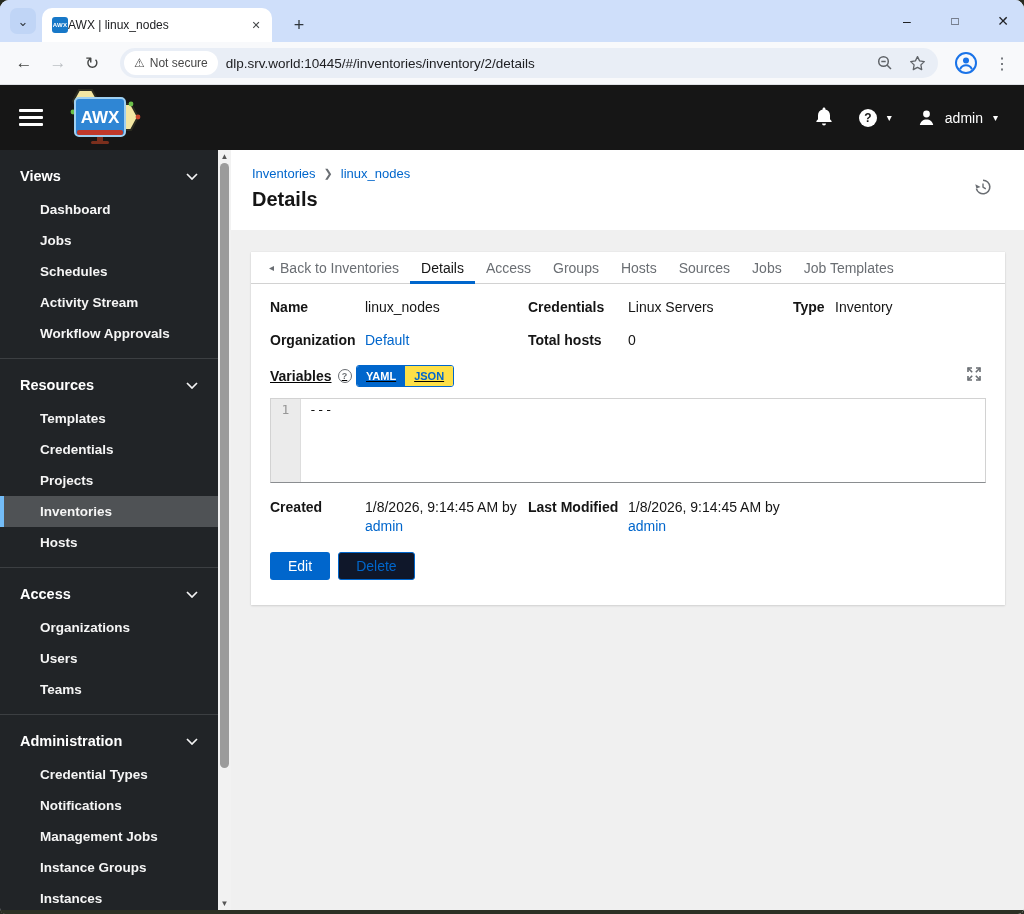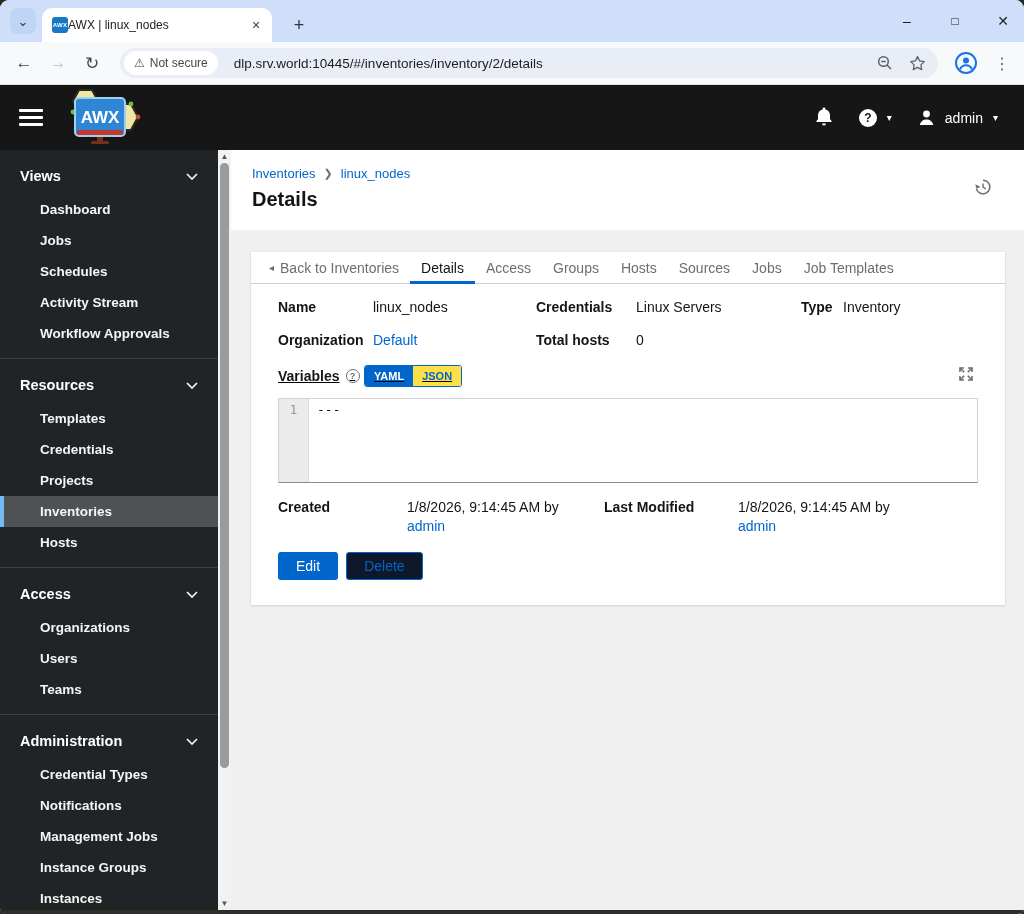--- a/index.html
+++ b/index.html
@@ -33,21 +33,21 @@
   .toolbar { height:43px; background:#f8f9fb; display:flex; align-items:center; padding:0 10px;
              border-bottom:1px solid #dfe1e5; }
   .navbtn { width:28px; height:28px; display:flex; align-items:center; justify-content:center;
             font-size:17px; color:#454746; margin-right:6px; cursor:pointer; }
   .navbtn.disabled { color:#bcc0c4; }
   .omnibox { flex:1; height:30px; background:#e9eef6; border-radius:15px; display:flex;
              align-items:center; padding:0 12px 0 4px; margin:0 8px; }
   .secchip { background:#ffffff; border-radius:12px; height:24px; display:flex; align-items:center;
              padding:0 10px; gap:5px; font-size:12px; color:#474747; cursor:pointer; }
   .warn-tri { font-size:12px; color:#474747; }
-  .url { flex:1; font-size:13.5px; color:#202124; margin-left:16px; white-space:nowrap; overflow:hidden; }
+  .url { flex:1; font-size:13.5px; color:#202124; margin-left:8px; white-space:nowrap; overflow:hidden; }
   .omni-icons { display:flex; align-items:center; gap:16px; }
   .toolbar-right { display:flex; align-items:center; gap:16px; padding:0 4px 0 8px; }
   .iconbtn { display:flex; align-items:center; justify-content:center; cursor:pointer; }
 
   
   .awx-header { height:65px; background:#161616; display:flex; align-items:center; position:relative; }
   .hamburger { width:24px; margin-left:19px; cursor:pointer; }
   .hamburger div { height:3px; background:#fff; margin:4px 0; border-radius:1px; }
   .awx-logo { margin-left:16px; cursor:pointer; }
   .awx-right { position:absolute; right:26px; display:flex; align-items:center; gap:26px; }
@@ -90,42 +90,42 @@
   .card { margin:22px 19px 0 20px; background:#fff; height:353px;
           box-shadow:0 1px 2px rgba(3,3,3,.12), 0 0 1px rgba(3,3,3,.1); }
   .tabbar { display:flex; align-items:stretch; height:32px; border-bottom:1px solid #d2d2d2;
             padding:0 7px; }
   .tab { display:flex; align-items:center; padding:0 11px; font-size:14px; color:#6a6e73;
          cursor:pointer; position:relative; white-space:nowrap; }
   .tab .backcaret { font-size:10px; margin-right:6px; color:#6a6e73; }
   .tab.active { color:#151515; }
   .tab.active::after { content:""; position:absolute; left:0; right:0; bottom:-1px; height:3px;
                        background:#0066cc; }
-  .card-body { padding:15px 27px 0; }
+  .card-body { padding:15px 19px 0; }
   .dgrid { display:grid; grid-template-columns:95px 163px 100px 165px 42px auto;
            font-size:14px; color:#151515; margin-bottom:17px; align-items:start; }
   .dlabel { font-weight:bold; }
   .link { color:#0066cc; text-decoration:none; cursor:pointer; }
   .vars-row { display:flex; align-items:center; margin:3px 0 11px;text-decoration:underline; }
   .vars-label { font-weight:bold; font-size:14px; color:#151515; display:flex; align-items:center;
                 gap:6px; width:86px; }
   .help-circ { width:14px; height:14px; border:1px solid #6a6e73; border-radius:50%; color:#6a6e73;
                font-size:9px; display:flex; align-items:center; justify-content:center; cursor:pointer; }
   .toggle { display:flex; border:1px solid #0066cc; border-radius:3px; overflow:hidden; height:22px; }
   .tg { font-size:11px; font-weight:bold; padding:0 9px; display:flex; align-items:center;
         cursor:pointer; }
   .tg.on { background:#0066cc; color:#fff; }
   .tg.off { background:#fde047; color:#0066cc; }
   .expand-btn { margin-left:auto; margin-right:4px; cursor:pointer; }
   .editor { display:flex; border:1px solid #d2d2d2; border-bottom-color:#8a8d90; height:85px;
             font-family:"DejaVu Sans Mono", monospace; font-size:13px; }
   .gutter { width:30px; background:#ebebeb; color:#979797; text-align:center; padding-top:3px;
             border-right:1px solid #ddd; }
   .codearea { flex:1; background:#fff; padding:3px 8px; color:#151515; cursor:text; }
-  .meta { margin-top:16px;gap:34px; }
+  .meta { margin-top:16px; }
   .meta-val .link { display:block; margin-top:3px; }
   .btnrow { margin-top:18px; display:flex; gap:8px; }
   .btn { font-size:14px; padding:5px 17px; border-radius:3px; cursor:pointer; border:1px solid transparent; }
   .btn.primary { background:#0066cc; color:#fff; }
   .btn.secondary { background:#0f172a; color:#0066cc; border-color:#0066cc; }
 
   .bottom-strip { position:absolute; left:0; bottom:0; width:100%; height:4px; background:#2c3024; }
 </style>
 </head>
 <body>

